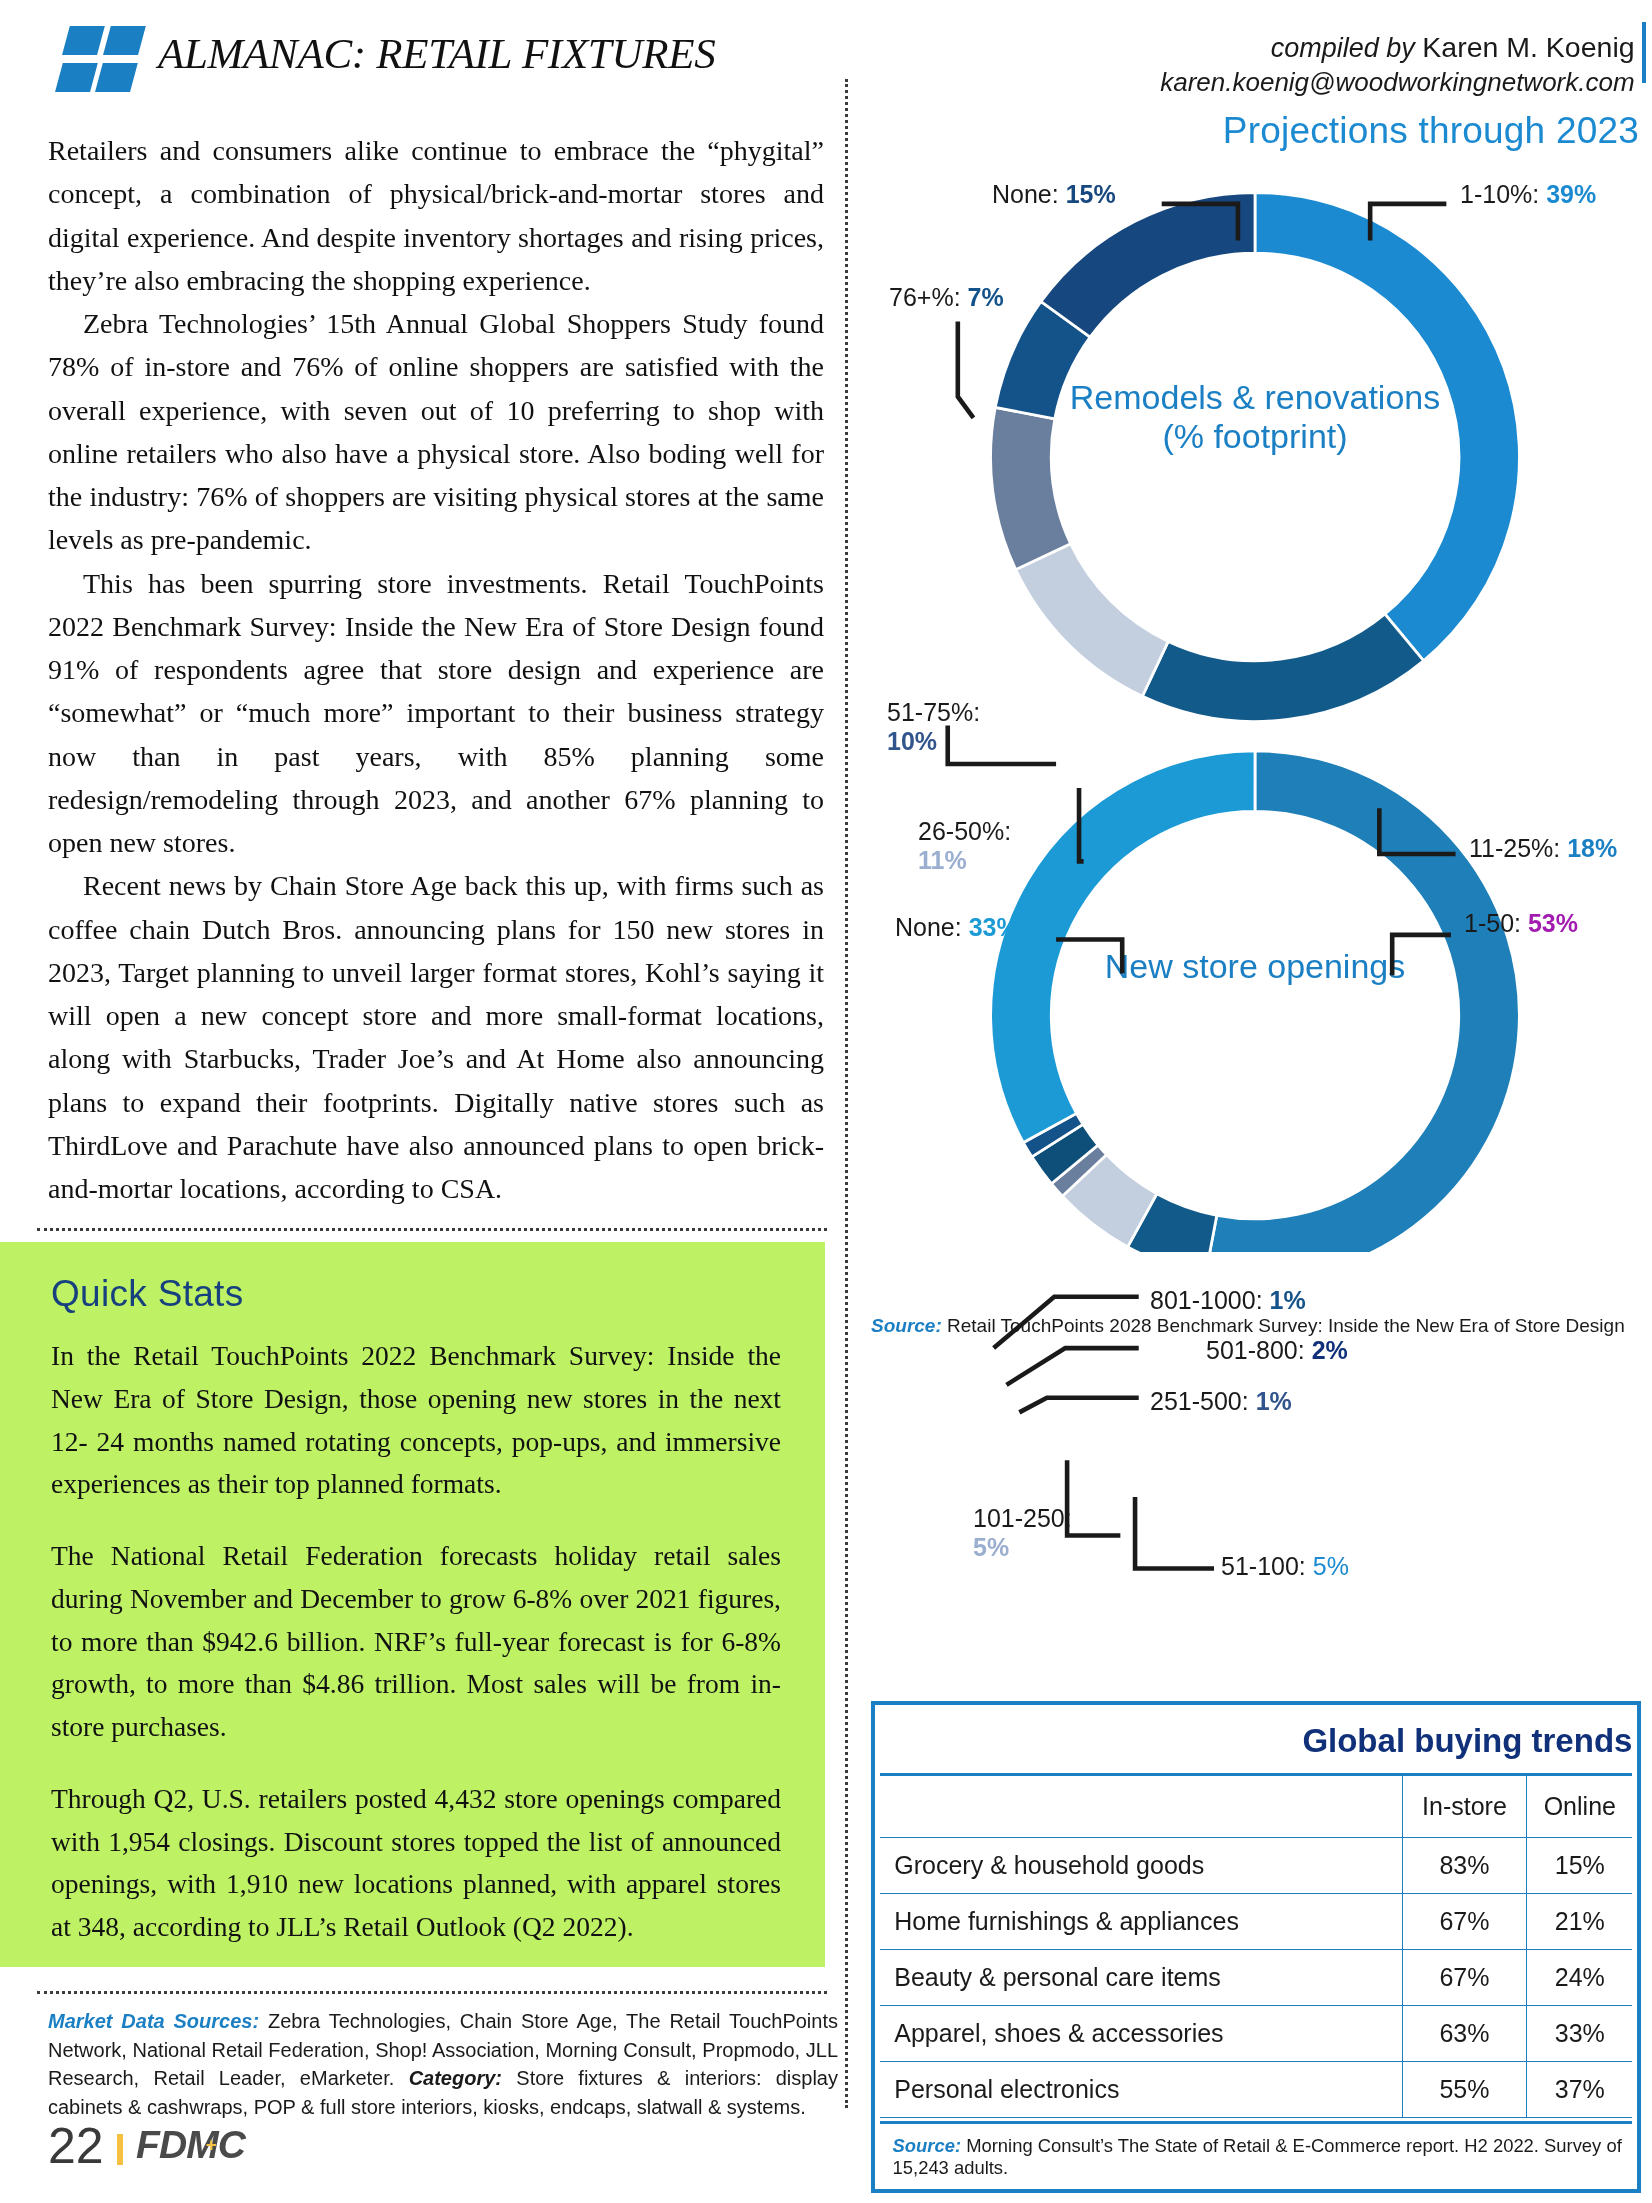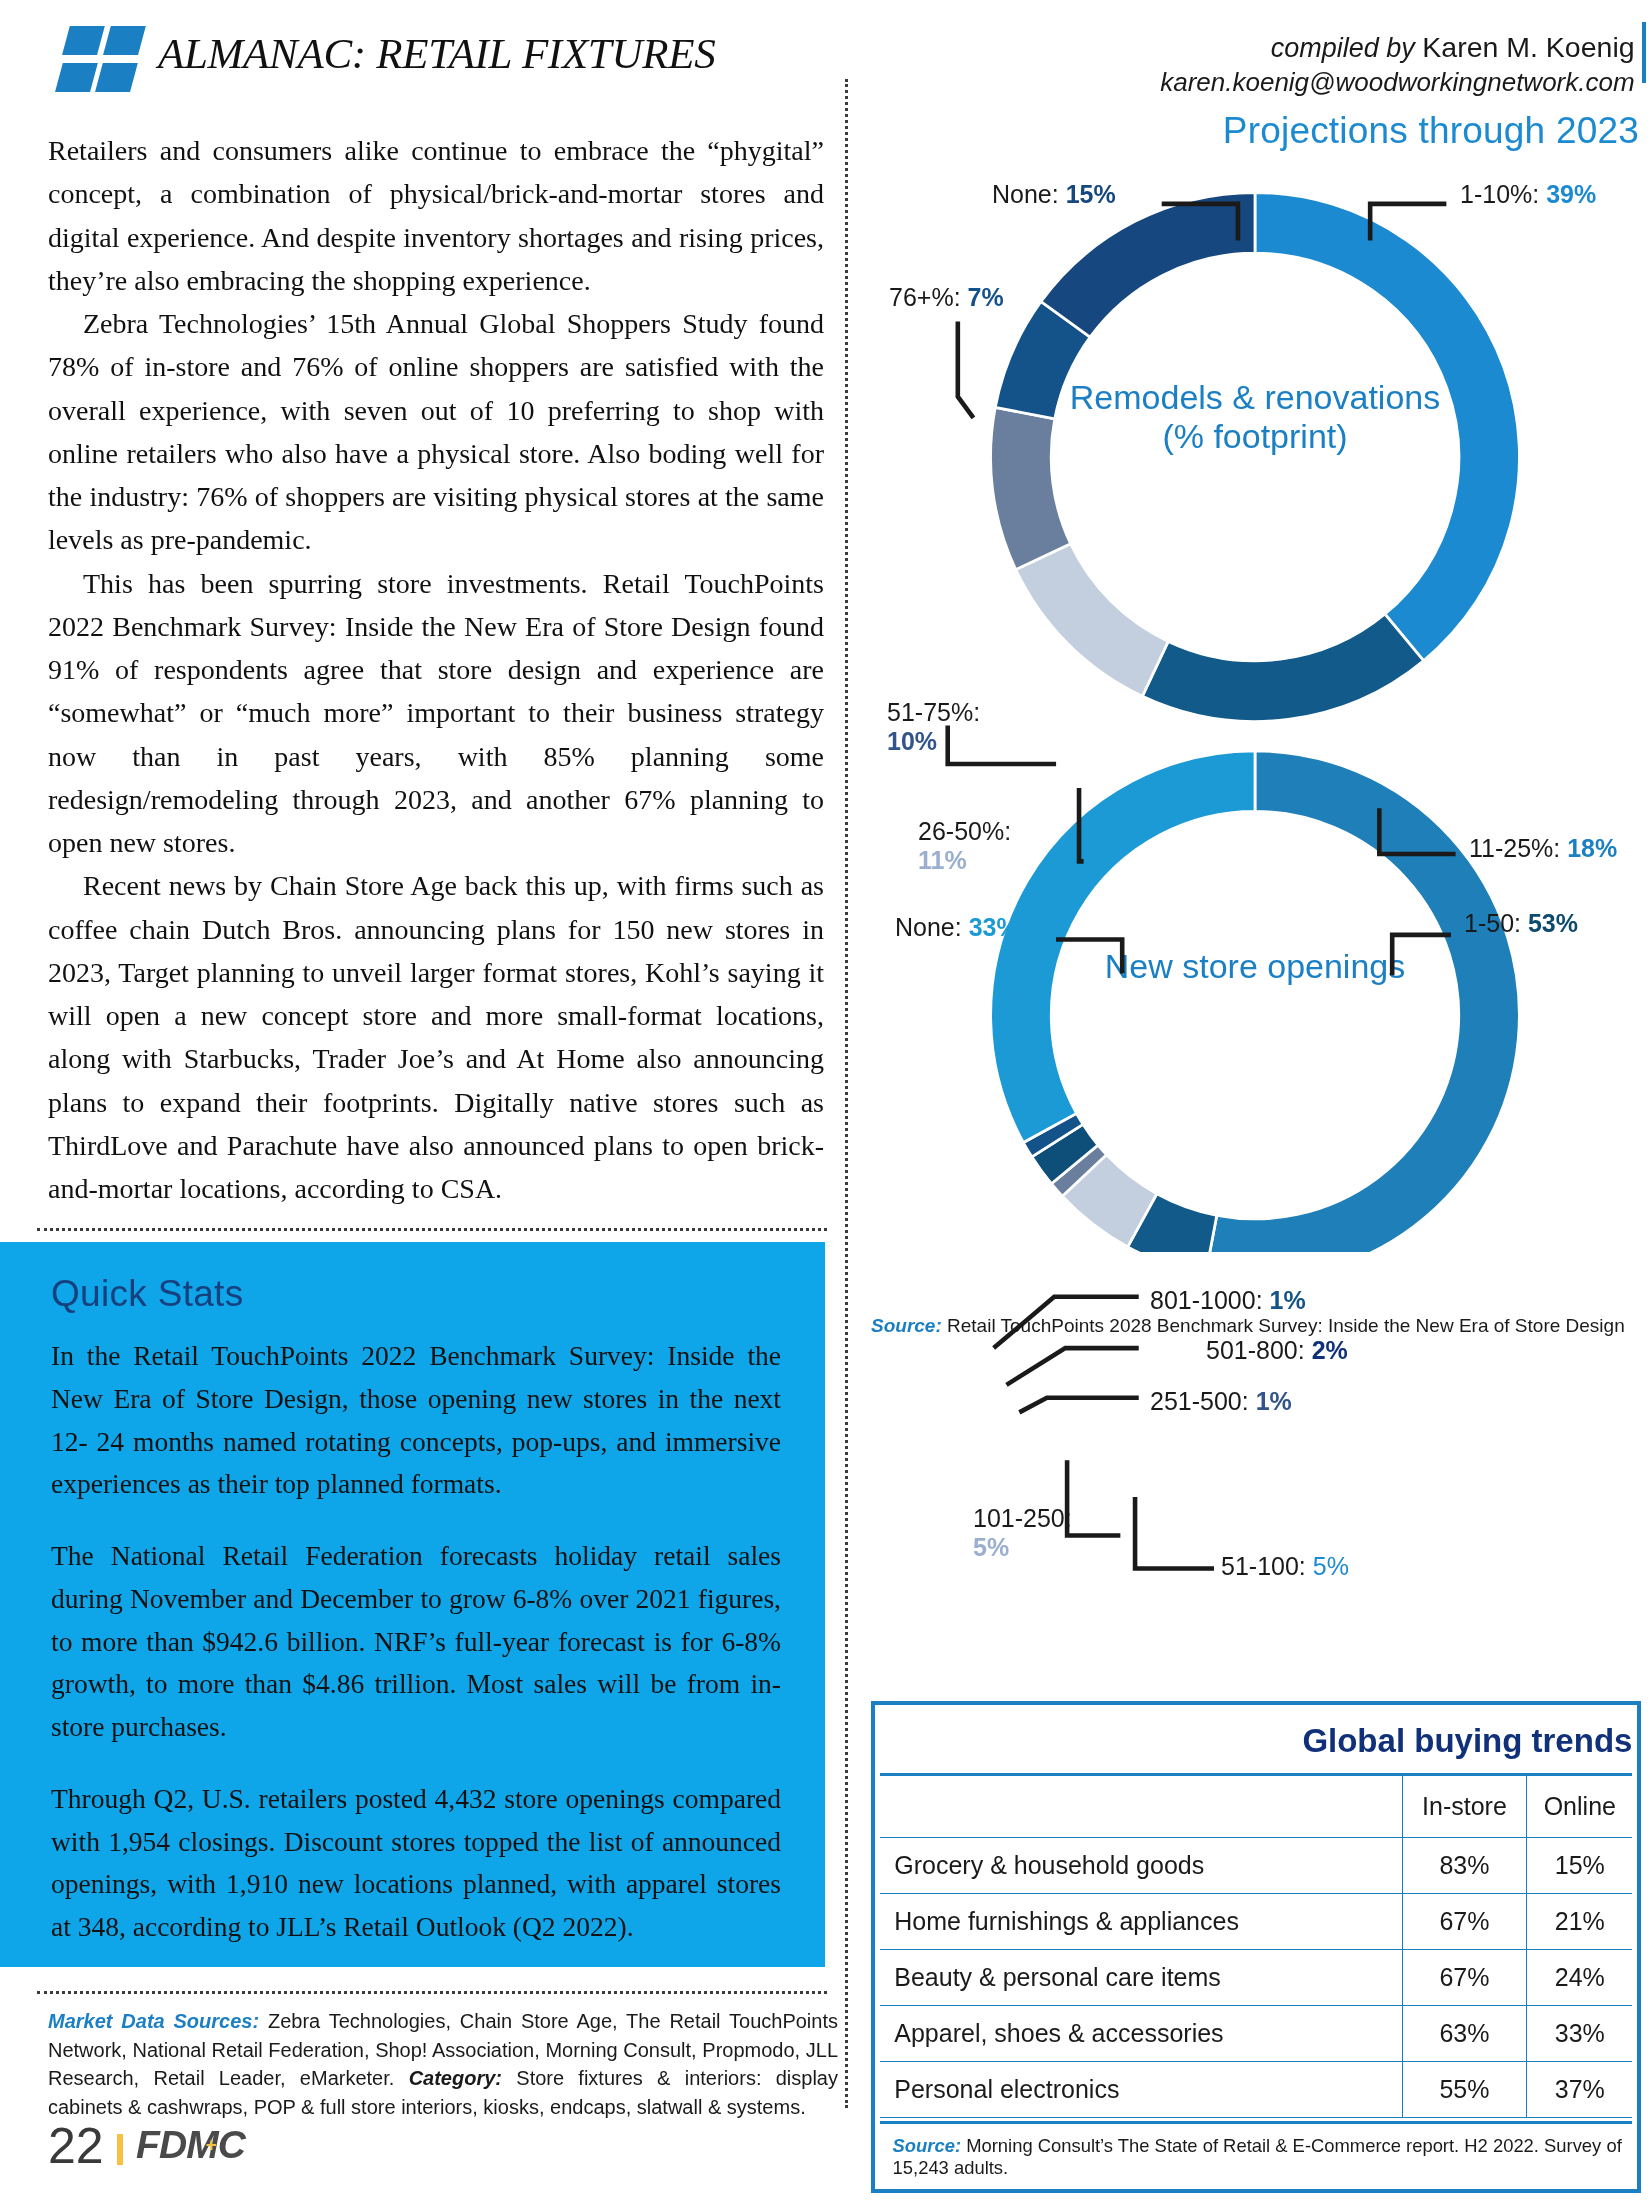--- a/index.html
+++ b/index.html
@@ -62,21 +62,21 @@
     position: absolute; left: 37px; width: 790px; height: 0;
     border-top: 3.7px dotted #3b3b3b;
   }
   #hd-top { top: 1228px; }
   #hd-bot { top: 1991px; }
 
   
   .quickstats {
     position: absolute; left: 0px; top: 1242px;
     width: 825px; height: 725px;
-    background: #0ea5e9; padding: 31px 44px 12px 51px;
+    background: #bef264; padding: 31px 44px 12px 51px;
   }
   .qs-title {
     font-size: 37px; color: #17407e; letter-spacing: 0.3px;
     margin-bottom: 20px; font-weight: 400;
   }
   .qs-body {
     font-family: "Liberation Serif", serif;
     font-size: 27.5px; line-height: 1.555; color: #111111; text-align: justify;
   }
   .qs-body p { margin: 0 0 29px 0; }
@@ -267,21 +267,21 @@
 </div>
 
 <div class="clab" style="left:992px; top:180px;"><span>None: </span><b style="color:#16477e;">15%</b></div>
 <div class="clab" style="left:1460px; top:180px;"><span>1-10%: </span><b style="color:#1b8ad1;">39%</b></div>
 <div class="clab" style="left:889px; top:283px;"><span>76+%: </span><b style="color:#14528a;">7%</b></div>
 <div class="clab two" style="left:887px; top:698px; width:156px;"><span>51-75%:</span><br><b style="color:#31548c;">10%</b></div>
 <div class="clab two" style="left:918px; top:817px; width:165px;"><span>26-50%:</span><br><b style="color:#9aaed0;">11%</b></div>
 <div class="clab" style="left:1469px; top:834px;"><span>11-25%: </span><b style="color:#1b7fc4;">18%</b></div>
 
 <div class="clab" style="left:895px; top:913px;"><span>None: </span><b style="color:#1b9ad6;">33%</b></div>
-<div class="clab" style="left:1464px; top:909px;"><span>1-50: </span><b style="color:#0c4a6e;">53%</b></div>
+<div class="clab" style="left:1464px; top:909px;"><span>1-50: </span><b style="color:#a21caf;">53%</b></div>
 <div class="clab" style="left:1150px; top:1286px;"><span>801-1000: </span><b style="color:#14528a;">1%</b></div>
 <div class="clab" style="left:1206px; top:1336px;"><span>501-800: </span><b style="color:#10317a;">2%</b></div>
 <div class="clab" style="left:1150px; top:1387px;"><span>251-500: </span><b style="color:#31548c;">1%</b></div>
 <div class="clab two" style="left:973px; top:1504px; width:147px;"><span>101-250:</span><br><b style="color:#9aaed0;">5%</b></div>
 <div class="clab" style="left:1221px; top:1552px;"><span>51-100: </span><span style="color:#1b8ad1;">5%</span></div>
 
 <svg style="position:absolute; left:0; top:0; width:1653px; height:2204px; pointer-events:none;" viewBox="0 0 1800 2400" width="1653" height="2204">
   <g stroke="#1a1a1a" stroke-width="5" fill="none">
     <path d="M1265,222 L1348,222 L1348,262"></path>
     <path d="M1575,222 L1492,222 L1492,262"></path>

